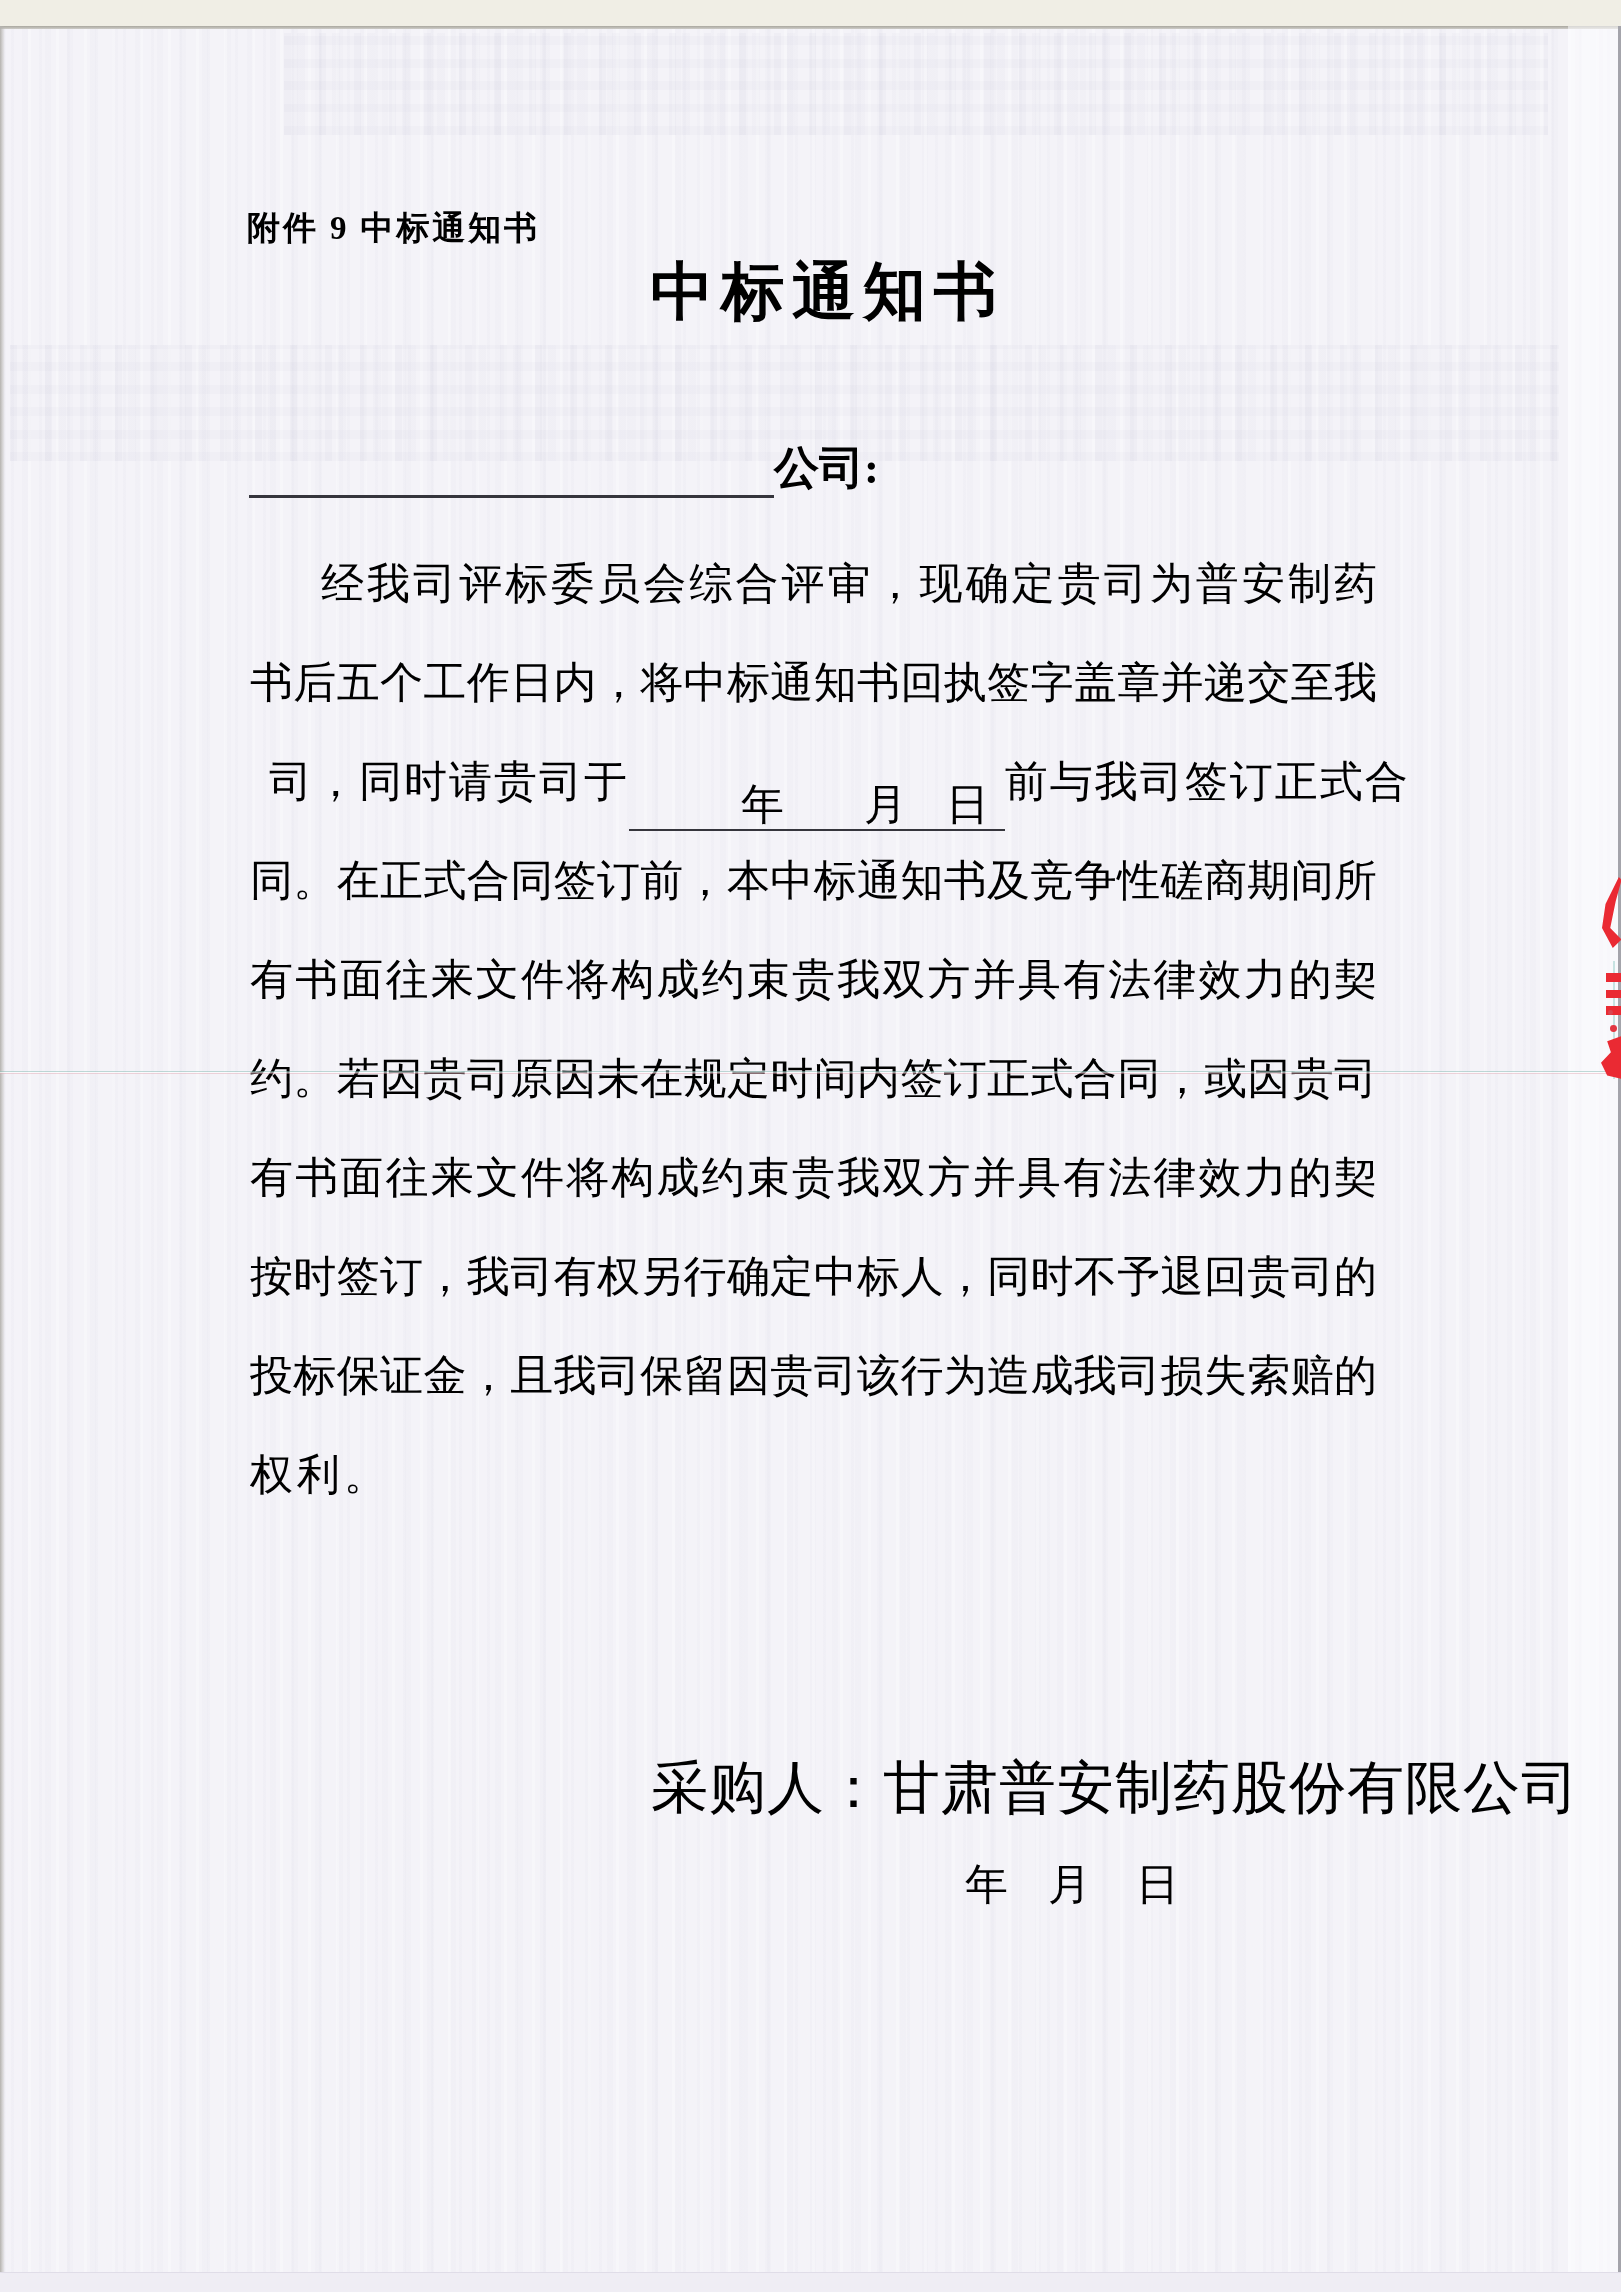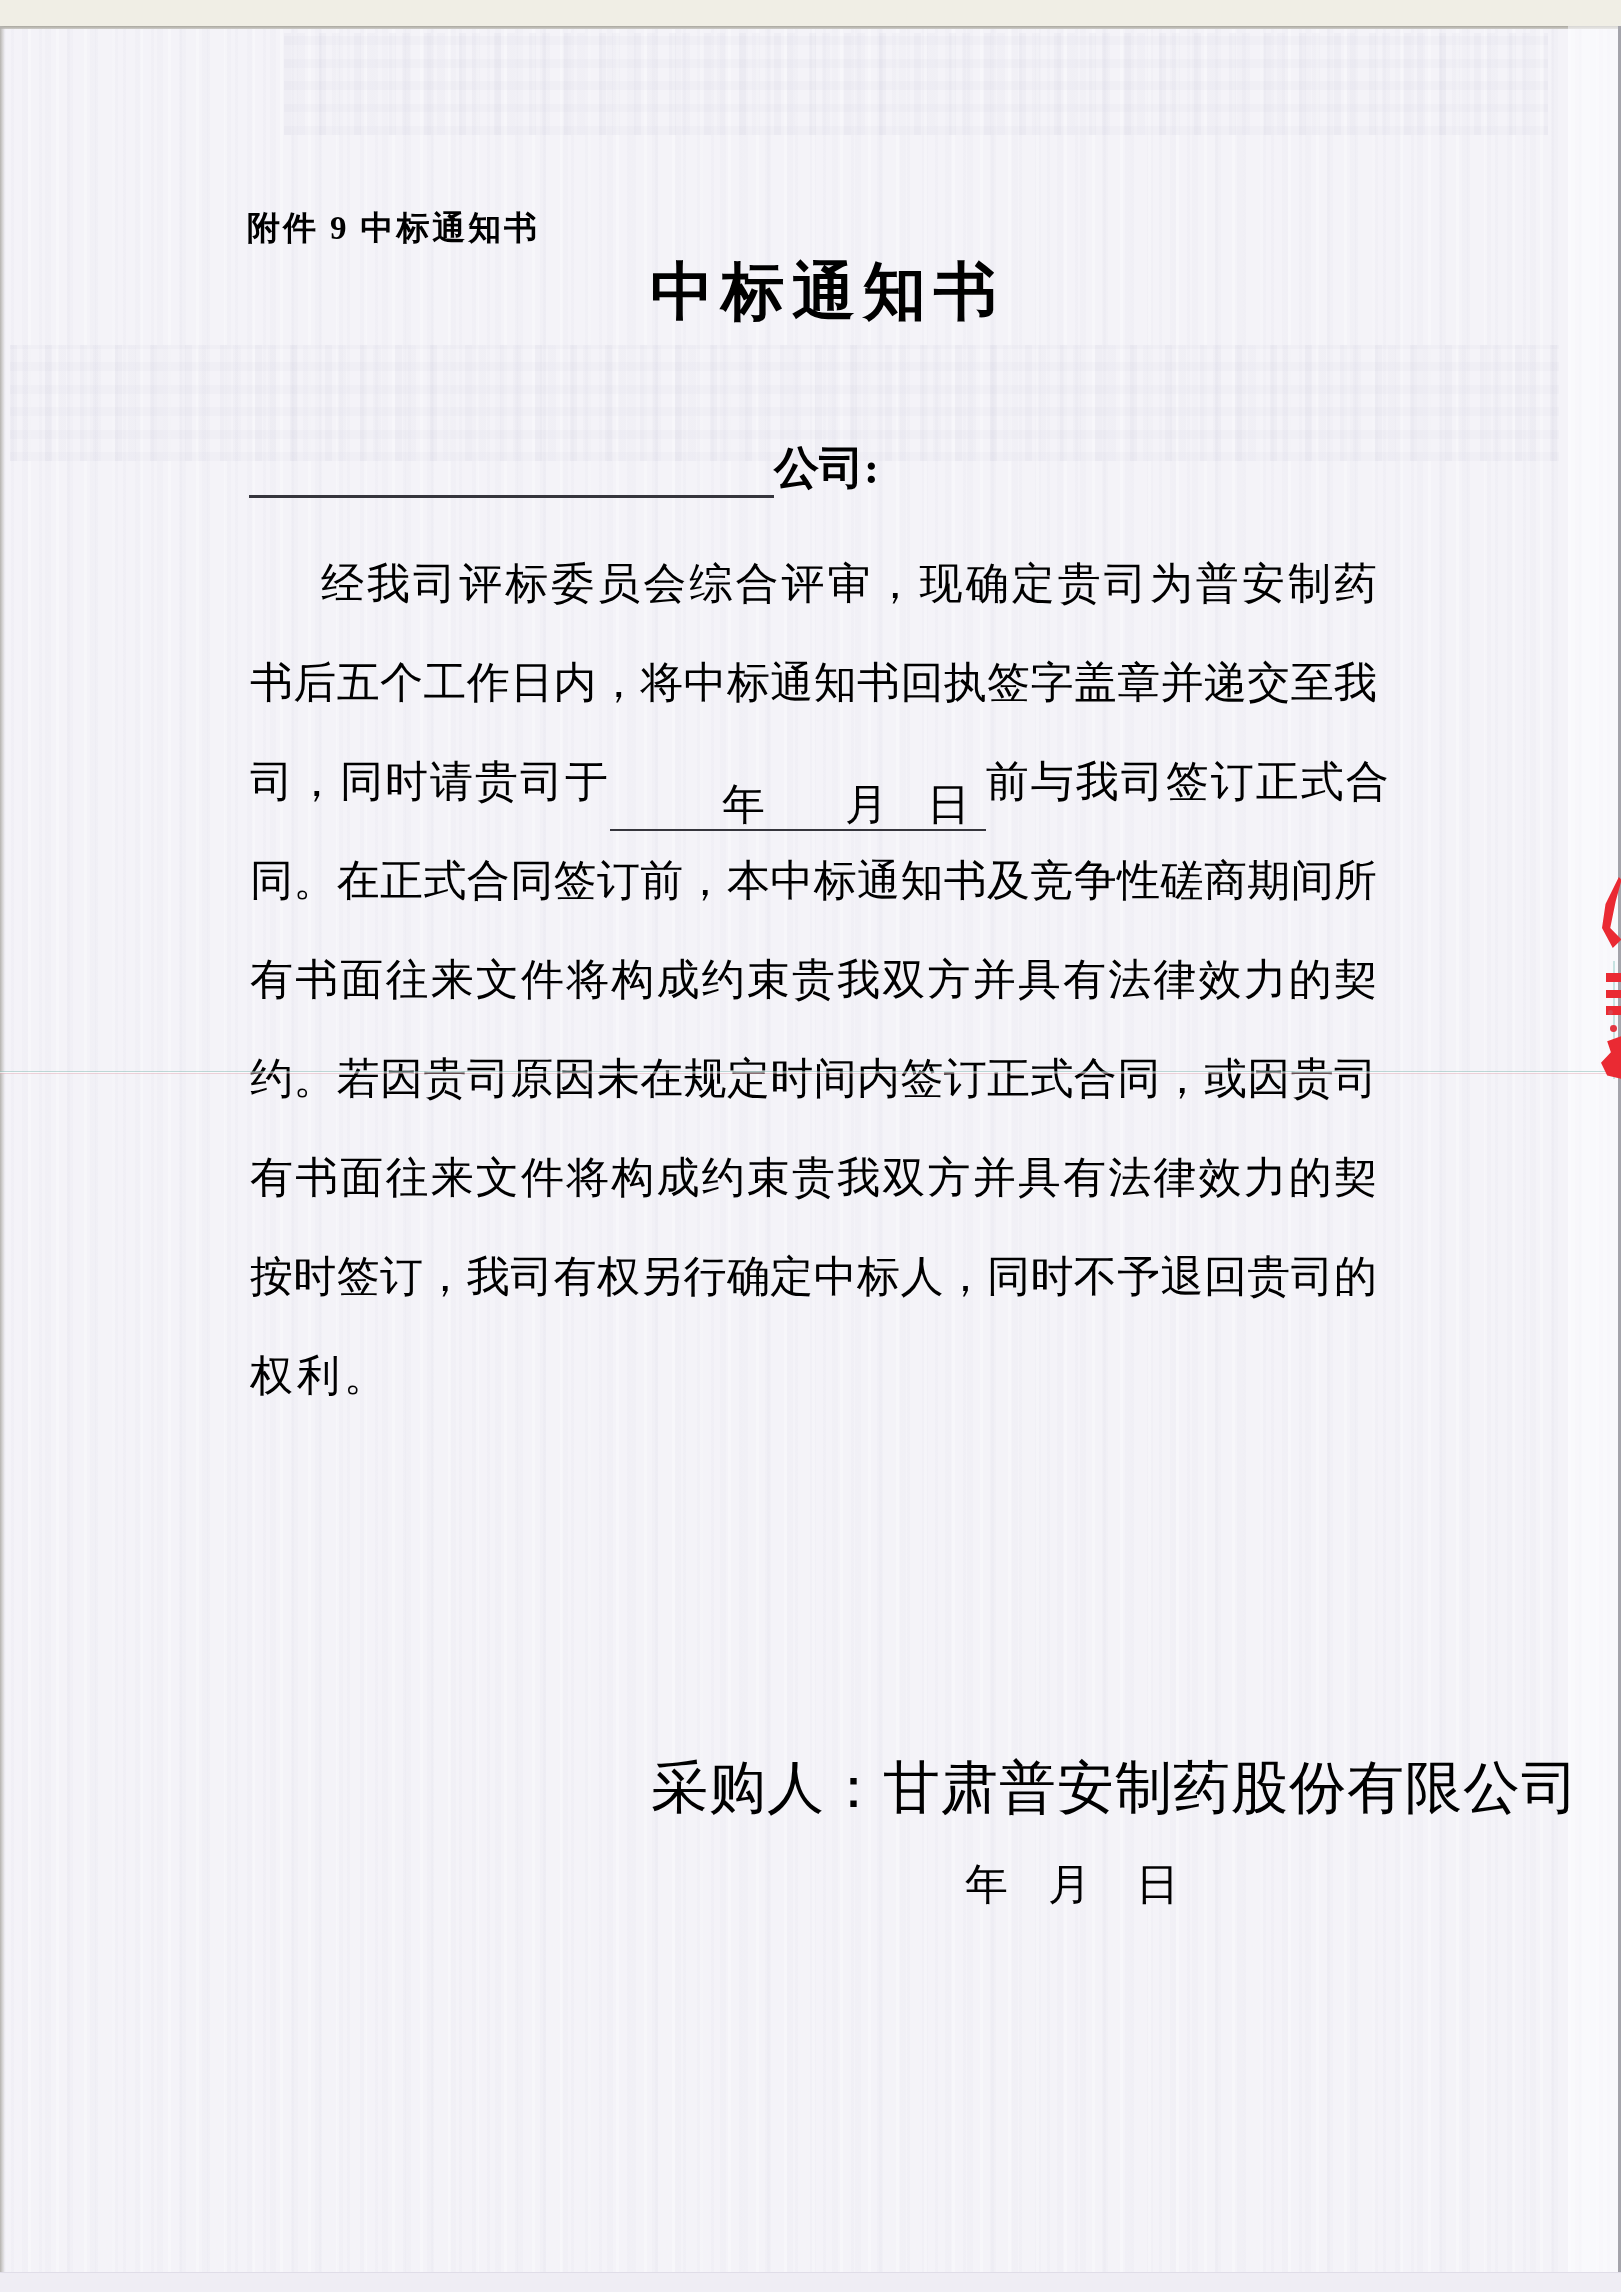--- a/index.html
+++ b/index.html
@@ -53,21 +53,21 @@
   .salutation{position:absolute;left:249px;top:439px;white-space:nowrap;font-size:45px;font-weight:bold;}
   .salutation .blankline{
     display:inline-block;width:525px;height:55px;
     border-bottom:3.9px solid #35353c;vertical-align:bottom;
   }
   .salutation .company{vertical-align:bottom;display:inline-block;line-height:59px;}
 
   .body-text{position:absolute;left:250px;top:534px;width:1127px;font-size:43px;}
   .bline{height:99px;line-height:99px;text-align:justify;text-align-last:justify;white-space:nowrap;}
   .bline.first{text-indent:71px;}
-  .bline.blankrow{text-align:left;text-align-last:left;letter-spacing:2px;}
+  .bline.blankrow{text-align:left;text-align-last:left;letter-spacing:2px;margin-left:19px;}
   .bline.last{text-align:left;text-align-last:left;letter-spacing:3.9px;}
   .dateblank{
     display:inline-block;border-bottom:2.9px solid #35353c;
     height:74px;line-height:99px;vertical-align:bottom;
     padding-right:15.7px;letter-spacing:0;
   }
   .gap1{display:inline-block;width:112px;}
   .gap2{display:inline-block;width:80px;}
   .gap3{display:inline-block;width:39px;}
 
@@ -114,20 +114,21 @@
 
   <div class="body-text">
     <div class="bline first">经我司评标委员会综合评审，现确定贵司为普安制药</div>
     <div class="bline">书后五个工作日内，将中标通知书回执签字盖章并递交至我</div>
     <div class="bline blankrow"><span>司，同时请贵司于</span><span class="dateblank"><span class="gap1"></span><span>年</span><span class="gap2"></span><span>月</span><span class="gap3"></span><span>日</span></span><span>前与我司签订正式合</span></div>
     <div class="bline">同。在正式合同签订前，本中标通知书及竞争性磋商期间所</div>
     <div class="bline">有书面往来文件将构成约束贵我双方并具有法律效力的契</div>
     <div class="bline">约。若因贵司原因未在规定时间内签订正式合同，或因贵司</div>
     <div class="bline">有书面往来文件将构成约束贵我双方并具有法律效力的契</div>
     <div class="bline">按时签订，我司有权另行确定中标人，同时不予退回贵司的</div>
+    <div class="bline">投标保证金，且我司保留因贵司该行为造成我司损失索赔的</div>
     <div class="bline last">权利。</div>
   </div>
 
   <div class="sig-purchaser">采购人：甘肃普安制药股份有限公司</div>
 
   <div class="sig-date">
     <span>年</span><span class="m">月</span><span class="d">日</span>
   </div>
 
   <div class="fold-line"></div>

